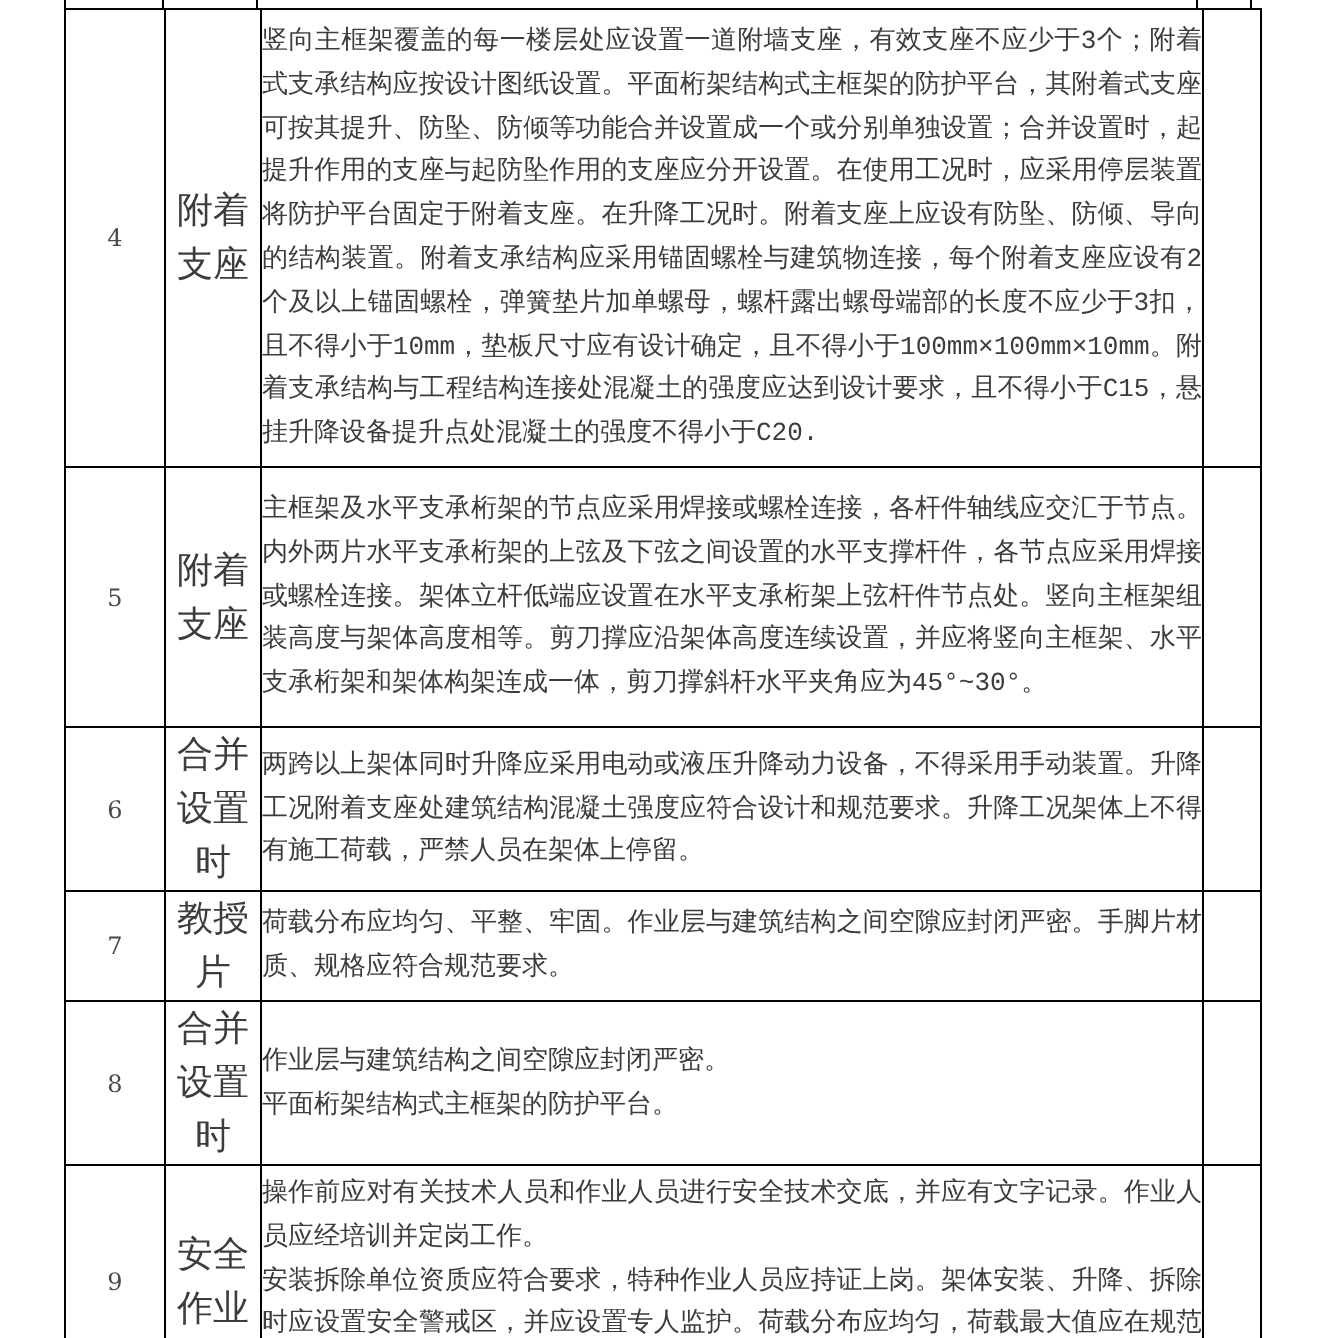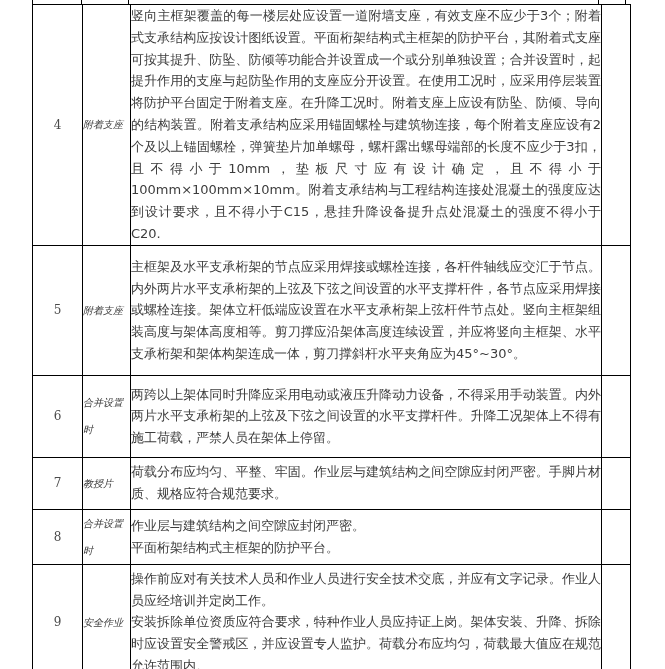--- a/index.html
+++ b/index.html
@@ -24,35 +24,35 @@
   }
   td.c-no{
     width:49px;
     text-align:center;
     font-family:"DejaVu Serif",serif;
     font-size:12px;
     color:#4a4a4a;
   }
   td.c-label{
     width:47px;
-    font-size:10px;
+    text-align:center;
+    font-size:18px;
     line-height:27px;
     padding:0 6px;
-    font-style:italic;
   }
   td.c-text{
     width:470px;
     padding:2px 7px;
     font-size:13px;
     line-height:21.8px;
     text-align:justify;
     text-justify:inter-character;
   }
   td.c-empty{width:28px;}
-  td.c-text p{margin:0;}
+  td.c-text p{margin:0;font-family:Liberation Mono, monospace;}
   tbody tr:nth-child(1){height:229px;}
   tbody tr:nth-child(2){height:130px;}
   tbody tr:nth-child(3){height:82px;}
   tbody tr:nth-child(4){height:52px;}
   tbody tr:nth-child(5){height:53px;}
   tbody tr:nth-child(6){height:116px;}
   
   .stub{
     position:absolute;top:0;width:1px;height:5px;background:#000;
   }
@@ -83,21 +83,21 @@
     <td class="c-label">附着支座</td>
     <td class="c-text">
             <p>主框架及水平支承桁架的节点应采用焊接或螺栓连接，各杆件轴线应交汇于节点。内外两片水平支承桁架的上弦及下弦之间设置的水平支撑杆件，各节点应采用焊接或螺栓连接。架体立杆低端应设置在水平支承桁架上弦杆件节点处。竖向主框架组装高度与架体高度相等。剪刀撑应沿架体高度连续设置，并应将竖向主框架、水平支承桁架和架体构架连成一体，剪刀撑斜杆水平夹角应为45°~30°。</p>
           </td>
     <td class="c-empty"></td>
   </tr>
         <tr>
     <td class="c-no">6</td>
     <td class="c-label">合并设置时</td>
     <td class="c-text">
-            <p>两跨以上架体同时升降应采用电动或液压升降动力设备，不得采用手动装置。内外两片水平支承桁架的上弦及下弦之间设置的水平支撑杆件。升降工况架体上不得有施工荷载，严禁人员在架体上停留。</p>
+            <p>两跨以上架体同时升降应采用电动或液压升降动力设备，不得采用手动装置。升降工况附着支座处建筑结构混凝土强度应符合设计和规范要求。升降工况架体上不得有施工荷载，严禁人员在架体上停留。</p>
           </td>
     <td class="c-empty"></td>
   </tr>
         <tr>
     <td class="c-no">7</td>
     <td class="c-label">教授片</td>
     <td class="c-text">
             <p>荷载分布应均匀、平整、牢固。作业层与建筑结构之间空隙应封闭严密。手脚片材质、规格应符合规范要求。</p>
           </td>
     <td class="c-empty"></td>

